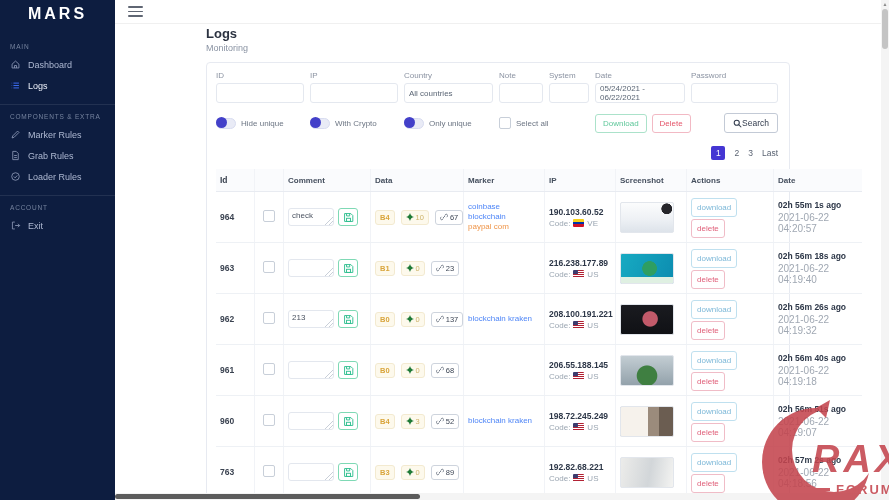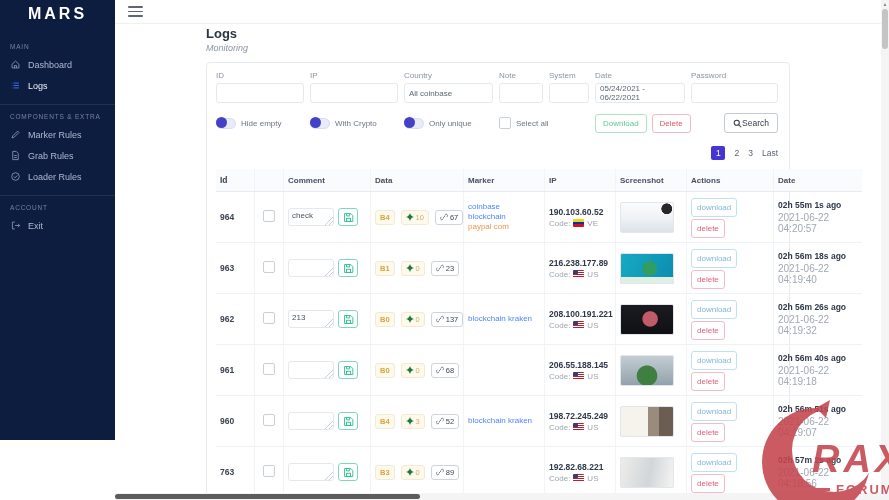--- a/index.html
+++ b/index.html
@@ -1,36 +1,36 @@
 <!DOCTYPE html>
 <html><head>
 <meta charset="utf-8">
 <style>
   html,body{margin:0;padding:0;}
   body{
     width:889px;height:500px;position:relative;overflow:hidden;
     font-family:"Liberation Sans",sans-serif;background:#fff;color:#333;
   }
   
-  .sidebar{position:absolute;left:0;top:0;width:115px;height:440px;background:#0d1d40;color:#c7d0e4;z-index:2;}
+  .sidebar{position:absolute;left:0;top:0;width:115px;height:500px;background:#0d1d40;color:#c7d0e4;z-index:2;}
   .logo{font-size:16px;font-weight:bold;letter-spacing:3px;color:#fff;text-align:center;padding:5px 0 14px;}
   .section-label{font-size:6.5px;letter-spacing:.8px;color:#76849f;padding:6px 10px 4px;text-transform:uppercase;}
   .nav-item{display:flex;align-items:center;gap:7px;padding:5px 10px;font-size:9px;color:#aeb9d2;cursor:pointer;}
   .nav-item svg{width:11px;height:11px;flex:0 0 auto;color:#8f9cba;}
   .nav-item.active{color:#eef2fb;}
   .nav-item.active svg{color:#3d6df5;}
   .side-divider{border-top:1px solid rgba(255,255,255,.09);margin:8px 0 2px;}
   
   .topbar{position:absolute;left:115px;right:0;top:0;height:23px;background:#fff;border-bottom:1px solid #f0f0f0;}
   .hamburger{position:absolute;left:13px;top:6px;width:15px;height:11px;display:flex;flex-direction:column;justify-content:space-between;cursor:pointer;}
   .hamburger span{display:block;height:1.6px;background:#5f6673;border-radius:1px;}
   
   .page-header{position:absolute;left:206px;top:26px;}
   .page-title{font-size:13px;font-weight:bold;color:#2b3240;}
-  .page-subtitle{font-size:9px;color:#8a93a3;margin-top:2px;font-style:italic;}
+  .page-subtitle{font-size:9px;color:#8a93a3;margin-top:2px;}
   
   .panel{position:absolute;left:206px;top:62px;width:584px;height:470px;background:#fff;border:1px solid #e7eaf1;border-radius:4px;box-sizing:border-box;padding:8px 9px;}
   .filters-grid{display:grid;grid-template-columns:88px 88px 89px 44px 40px 90px 87px;column-gap:6px;}
   .f-label{font-size:8px;color:#8b93a2;margin-bottom:3px;}
   .f-input{height:20px;border:1px solid #e4e8ef;border-radius:3px;background:#fff;font-size:8px;color:#5b6675;display:flex;align-items:center;padding:0 4px;box-sizing:border-box;}
   .f-input.center{justify-content:center;}
   .toggles-row{display:grid;grid-template-columns:88px 88px 89px 44px 40px 90px 87px;column-gap:6px;margin-top:10px;align-items:center;}
   .toggle-wrap{display:flex;align-items:center;gap:5px;}
   .toggle{width:18px;height:9px;background:#e9ebf6;border:1px solid #d8dcf0;border-radius:6px;position:relative;cursor:pointer;flex:0 0 auto;}
   .toggle .knob{position:absolute;left:-1px;top:-2px;width:11px;height:11px;border-radius:50%;background:#4340c9;}
@@ -168,21 +168,21 @@
     <div>
         <div class="f-label">ID</div>
       <div class="f-input"></div>
       </div>
     <div>
         <div class="f-label">IP</div>
       <div class="f-input"></div>
       </div>
     <div>
         <div class="f-label">Country</div>
-      <div class="f-input">All coinbase</div>
+      <div class="f-input">All countries</div>
       </div>
     <div>
         <div class="f-label">Note</div>
       <div class="f-input"></div>
       </div>
     <div>
         <div class="f-label">System</div>
       <div class="f-input"></div>
       </div>
     <div>
@@ -193,21 +193,21 @@
         <div class="f-label">Password</div>
       <div class="f-input"></div>
       </div>
   </div>
 
   <div class="toggles-row">
     <div class="toggle-wrap">
       <span class="toggle">
           <span class="knob"></span>
         </span>
-      <span class="tlabel">Hide empty</span>
+      <span class="tlabel">Hide unique</span>
     </div>
     <div class="toggle-wrap">
       <span class="toggle">
           <span class="knob"></span>
         </span>
       <span class="tlabel">With Crypto</span>
     </div>
     <div class="toggle-wrap">
       <span class="toggle">
           <span class="knob"></span>

